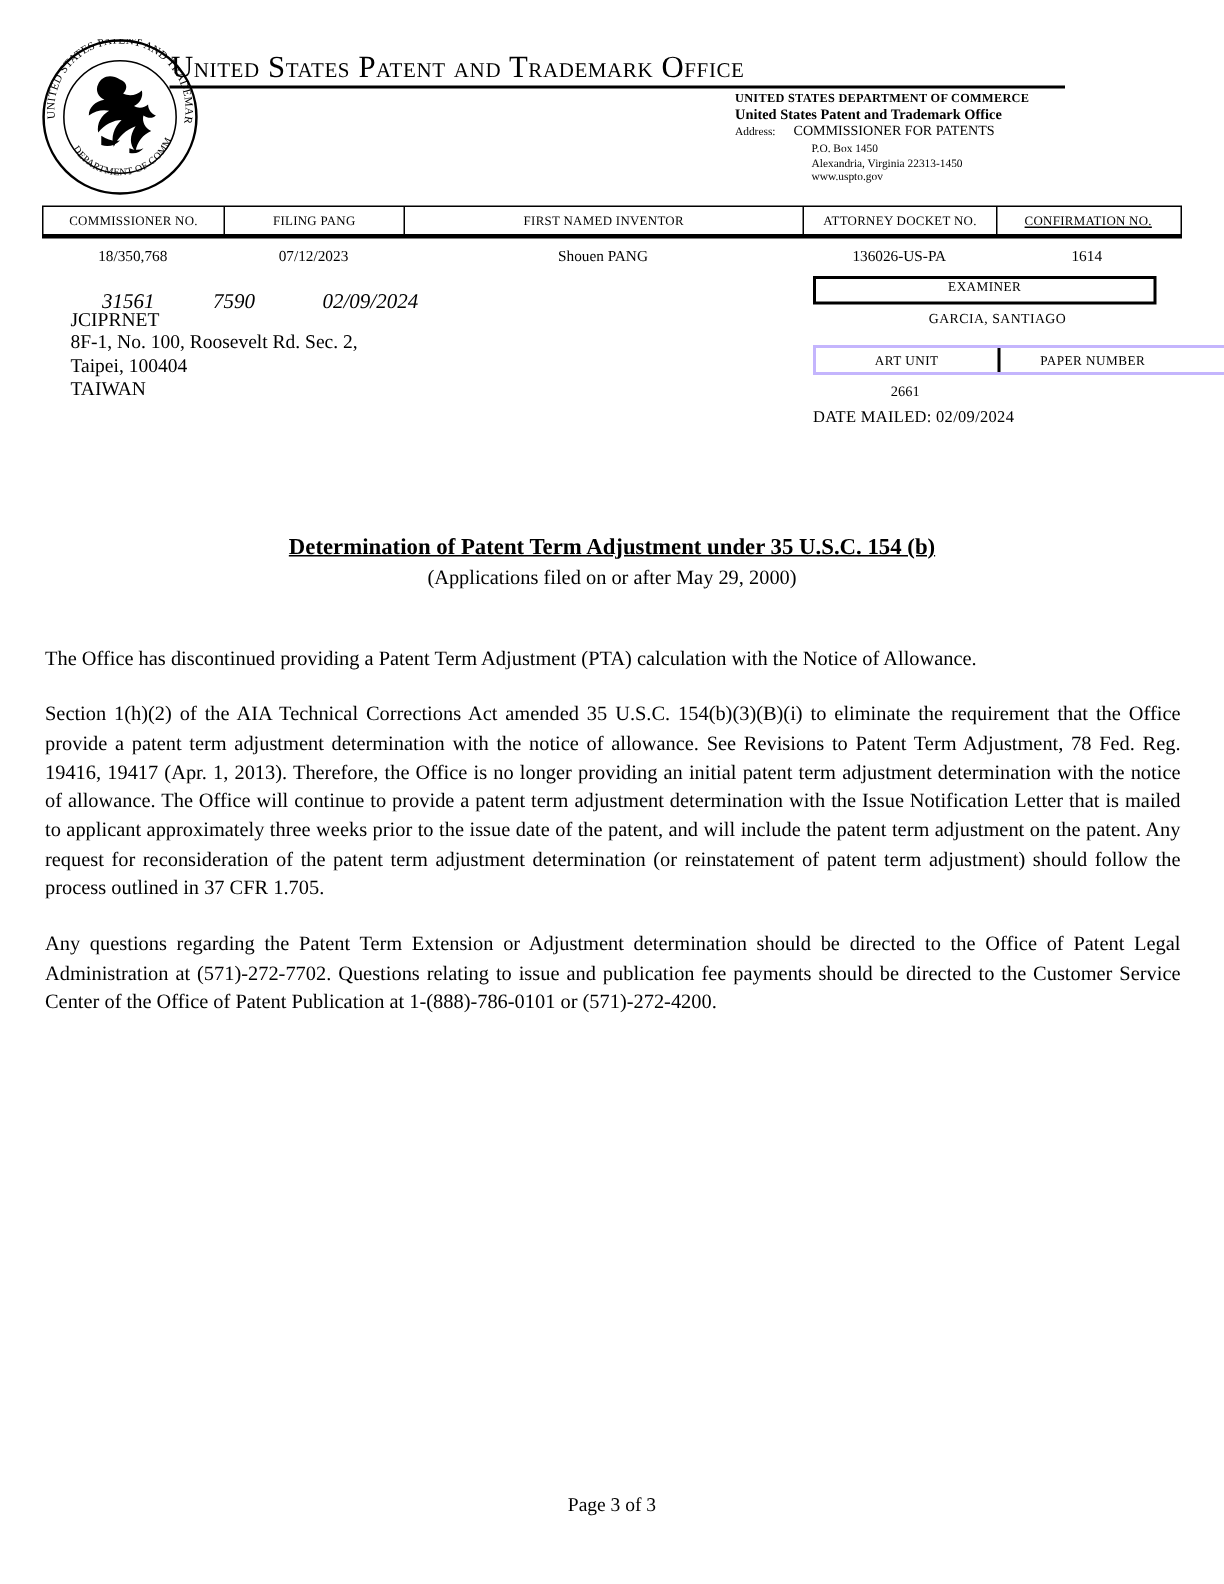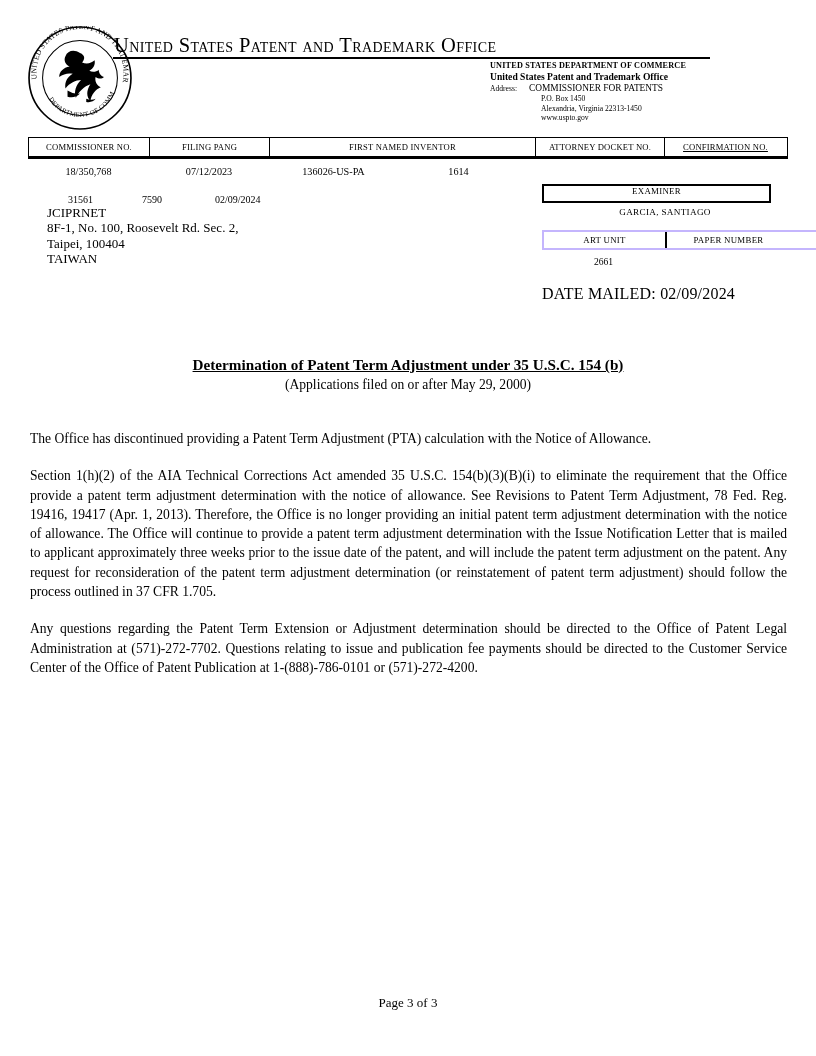--- a/index.html
+++ b/index.html
@@ -41,21 +41,21 @@
   .info-table .cell:last-child{border-right:none;text-decoration:underline;}
   .info-values{
     position:absolute;left:28px;top:163px;width:760px;display:flex;height:16px;
   }
   .info-values .vcell{
     flex:0 0 auto;display:flex;align-items:center;justify-content:center;
     font-size:10.2px;white-space:nowrap;
   }
   .w0{width:121px;} .w1{width:120px;} .w2{width:266px;} .w3{width:129px;} .w4{width:121px;}
   
-  .mail-meta{position:absolute;left:0;top:194px;width:400px;height:12px;font-size:10px;}
+  .mail-meta{position:absolute;left:0;top:194px;width:400px;height:12px;font-size:14px;font-style:italic;}
   .mail-meta span{position:absolute;white-space:nowrap;}
   .mm0{left:68px;} .mm1{left:142px;} .mm2{left:215px;}
   .mail-address{position:absolute;left:47px;top:205px;font-size:13px;line-height:15.3px;}
   
   .examiner-box{
     position:absolute;left:542px;top:184px;width:229px;height:19px;
     box-sizing:border-box;border:2px solid #000;
     display:flex;justify-content:center;
     font-size:8.8px;letter-spacing:.3px;
   }
@@ -69,21 +69,21 @@
   }
   .artunit-box .abcell{
     box-sizing:border-box;width:123px;display:flex;align-items:center;justify-content:center;
     font-size:8.8px;letter-spacing:.3px;
   }
   .artunit-box .abcell:first-child{border-right:2px solid #000;}
   .artunit-value{
     position:absolute;left:542px;top:256px;width:123px;text-align:center;font-size:9.6px;
   }
   .date-mailed{
-    position:absolute;left:542px;top:285px;font-size:16px;white-space:nowrap;letter-spacing:.2px;
+    position:absolute;left:542px;top:272px;font-size:11px;white-space:nowrap;letter-spacing:.2px;
   }
   
   .doc-title{
     position:absolute;left:30px;top:356px;width:756px;text-align:center;
     font-size:15.2px;font-weight:bold;white-space:nowrap;text-decoration:underline;
   }
   .doc-subtitle{
     position:absolute;left:30px;top:377px;width:756px;text-align:center;
     font-size:13.6px;white-space:nowrap;
   }
@@ -144,20 +144,21 @@
     <div class="cell w0">COMMISSIONER NO.</div>
     <div class="cell w1">FILING PANG</div>
     <div class="cell w2">FIRST NAMED INVENTOR</div>
     <div class="cell w3">ATTORNEY DOCKET NO.</div>
     <div class="cell w4">CONFIRMATION NO.</div>
   </div>
 
   <div class="info-values">
     <div class="vcell w0">18/350,768</div>
     <div class="vcell w1">07/12/2023</div>
+    <div class="vcell w2">Shouen PANG</div>
     <div class="vcell w3">136026-US-PA</div>
     <div class="vcell w4">1614</div>
   </div>
 
   <div class="mail-meta">
     <span class="mm0">31561</span>
     <span class="mm1">7590</span>
     <span class="mm2">02/09/2024</span>
   </div>
 

